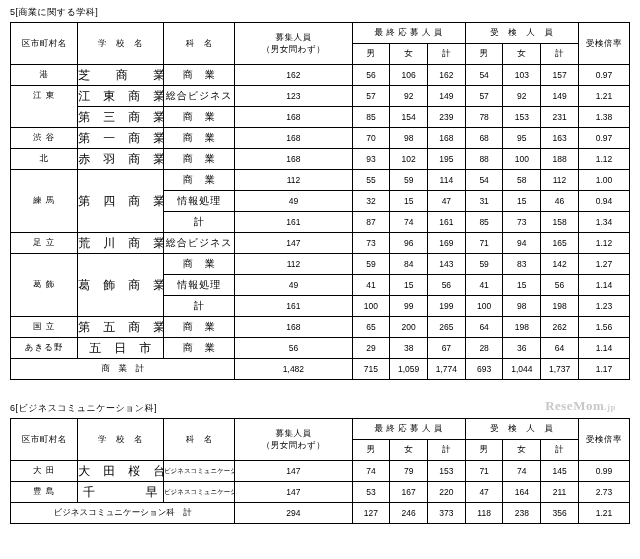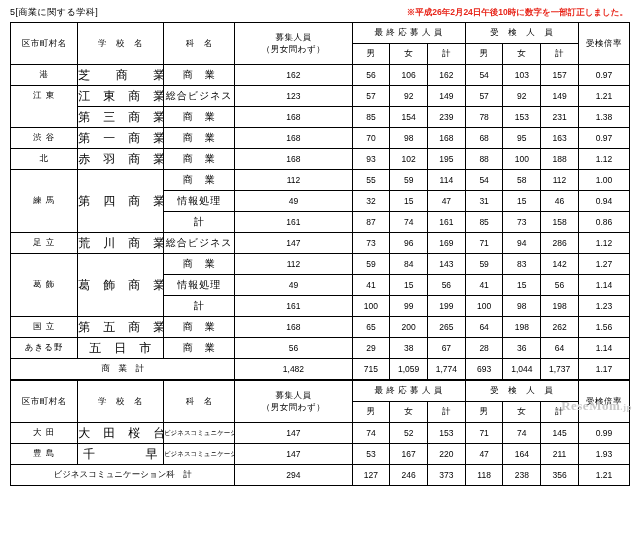--- a/index.html
+++ b/index.html
@@ -89,40 +89,39 @@
   .nob-bottom { border-bottom: none !important; }
   .nob-top { border-top: none !important; }
   .twoline {
     line-height: 1.35;
   }
   .sec2 {
     margin-top: 22px;
   }
   .watermark {
     position: absolute;
-    right: 8px;
+    right: 24px;
     bottom: 4px;
     font-size: 13px;
     font-weight: bold;
     color: #c8c8c8;
     letter-spacing: 0.5px;
     font-family: "Liberation Serif", serif;
   }
   .watermark .net { font-size: 9px; color: #d0d0d0; }
   .hdr-top-cell { height: 18px; }
   .hdr-bot-cell { height: 16px; }
 </style>
 </head>
 <body>
 
 <div class="page">
 
   <div class="section-head">
     <div class="section-title">5[商業に関する学科]</div>
-    <div class="note">※平成26年2月24日午後10時に数字を一部訂正しました。</div>
   </div>
 
   <table class="grid">
     <colgroup>
       <col style="width:66px">
       <col style="width:84px">
       <col style="width:70px">
       <col style="width:115px">
       <col style="width:37px">
       <col style="width:37px">
@@ -247,34 +246,34 @@
       </tr>
       <tr>
         <td class="course">計</td>
         <td class="num">161</td>
         <td class="num">87</td>
         <td class="num">74</td>
         <td class="num">161</td>
         <td class="num">85</td>
         <td class="num">73</td>
         <td class="num">158</td>
-        <td class="num">0.86</td>
+        <td class="num">1.34</td>
       </tr>
 
       <tr>
         <td class="city">足 立</td>
         <td class="school">荒　川　商　業</td>
         <td class="course">総合ビジネス</td>
         <td class="num">147</td>
         <td class="num">73</td>
         <td class="num">96</td>
         <td class="num">169</td>
         <td class="num">71</td>
         <td class="num">94</td>
-        <td class="num">286</td>
+        <td class="num">165</td>
         <td class="num">1.12</td>
       </tr>
 
       <tr>
         <td class="city" rowspan="3">葛 飾</td>
         <td class="school" rowspan="3">葛　飾　商　業</td>
         <td class="course">商　業</td>
         <td class="num">112</td>
         <td class="num">59</td>
         <td class="num">84</td>
@@ -341,20 +340,23 @@
         <td class="num">1,059</td>
         <td class="num">1,774</td>
         <td class="num">693</td>
         <td class="num">1,044</td>
         <td class="num">1,737</td>
         <td class="num">1.17</td>
       </tr>
     </tbody>
   </table>
 
+  <div class="section-head sec2">
+    <div class="section-title">6[ビジネスコミュニケーション科]</div>
+  </div>
 
   <table class="grid">
     <colgroup>
       <col style="width:66px">
       <col style="width:84px">
       <col style="width:70px">
       <col style="width:115px">
       <col style="width:37px">
       <col style="width:37px">
       <col style="width:37px">
@@ -385,39 +387,39 @@
         <td class="hdr hdr-bot-cell">計</td>
       </tr>
     </thead>
     <tbody>
       <tr>
         <td class="city">大 田</td>
         <td class="school">大　田　桜　台</td>
         <td class="tiny">ビジネスコミュニケーション</td>
         <td class="num">147</td>
         <td class="num">74</td>
-        <td class="num">52</td>
+        <td class="num">79</td>
         <td class="num">153</td>
         <td class="num">71</td>
         <td class="num">74</td>
         <td class="num">145</td>
         <td class="num">0.99</td>
       </tr>
       <tr>
         <td class="city">豊 島</td>
         <td class="school">千　　　　早</td>
         <td class="tiny">ビジネスコミュニケーション</td>
         <td class="num">147</td>
         <td class="num">53</td>
         <td class="num">167</td>
         <td class="num">220</td>
         <td class="num">47</td>
         <td class="num">164</td>
         <td class="num">211</td>
-        <td class="num">1.93</td>
+        <td class="num">2.73</td>
       </tr>
       <tr>
         <td colspan="3" class="center">ビジネスコミュニケーション科　計</td>
         <td class="num">294</td>
         <td class="num">127</td>
         <td class="num">246</td>
         <td class="num">373</td>
         <td class="num">118</td>
         <td class="num">238</td>
         <td class="num">356</td>

